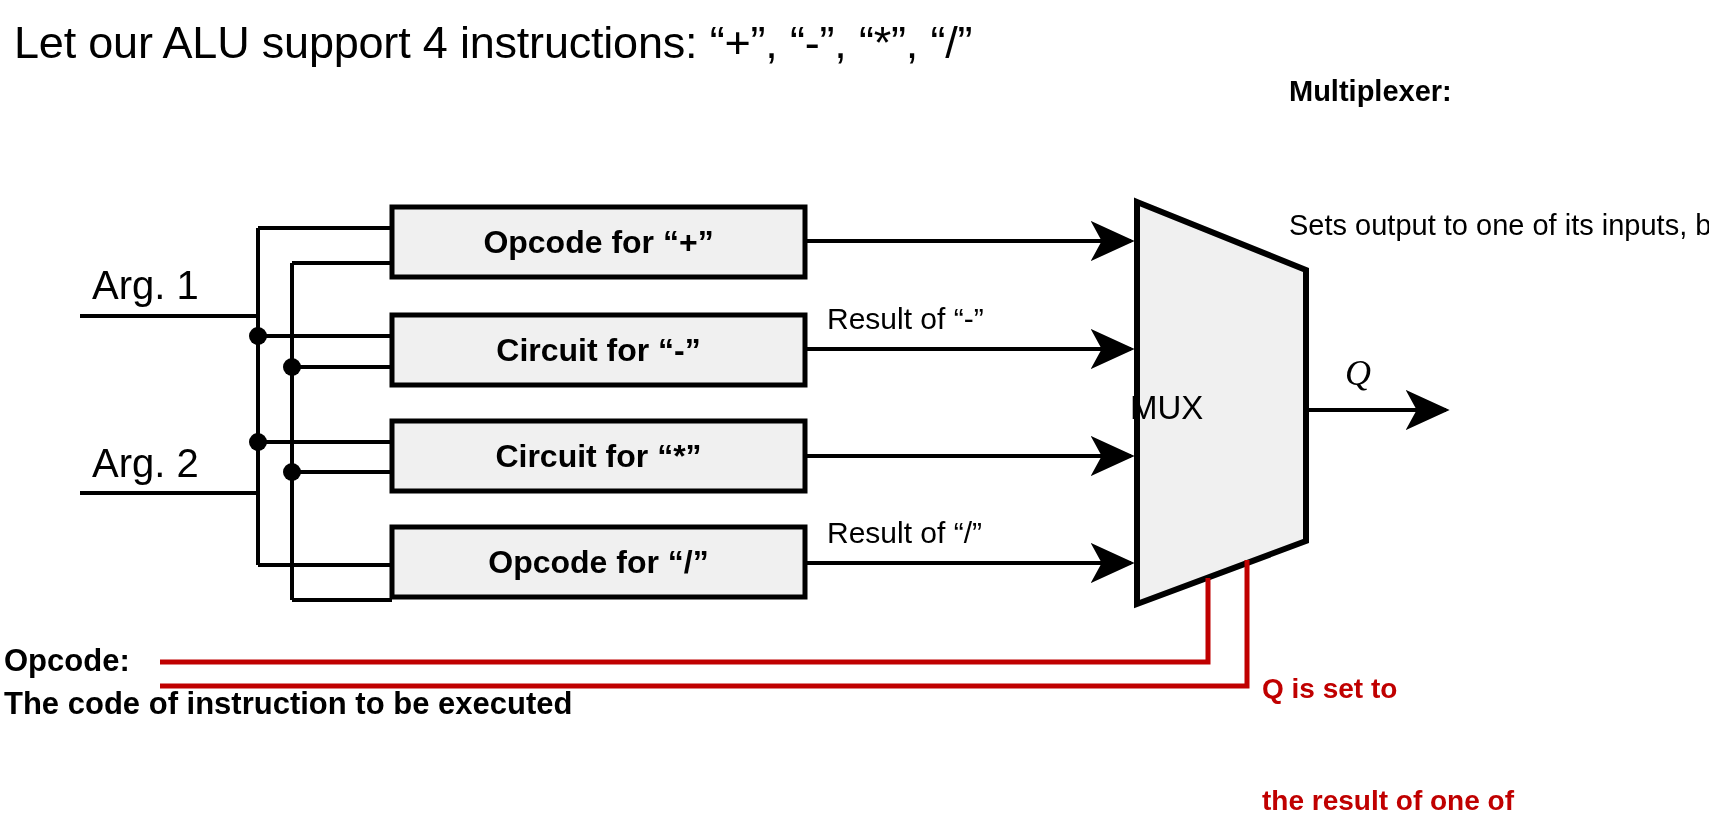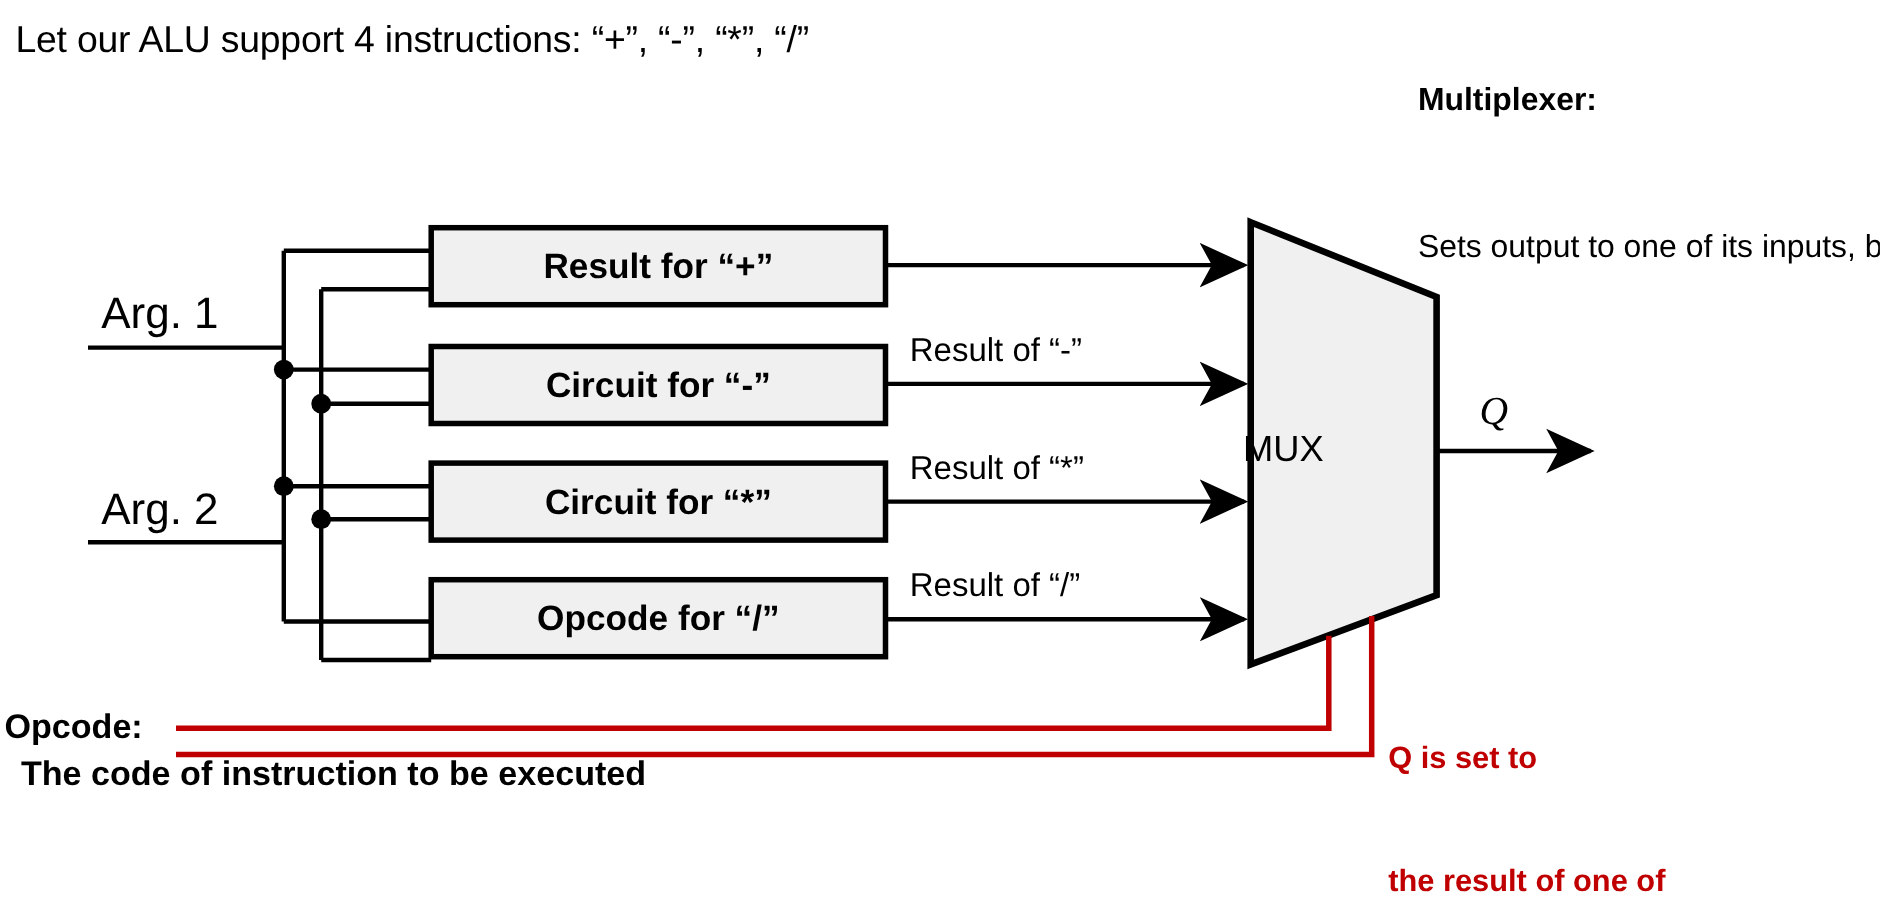--- a/index.html
+++ b/index.html
@@ -30,21 +30,21 @@
   }
   .txt {
     position: absolute;
     white-space: pre;
     line-height: 1.18;
   }
   
   #title {
     left: 14px;
     top: 16px;
-    font-size: 34px;
+    font-size: 45px;
     font-family: "Liberation Sans Narrow", "Liberation Sans", sans-serif;
     letter-spacing: -0.2px;
     color: #000;
   }
   
   #mux-callout {
     left: 1289px;
     top: 6px;
     width: 400px;
     font-size: 29px;
@@ -96,21 +96,21 @@
   }
   
   #opcode-label {
     left: 4px;
     top: 643px;
     font-size: 31px;
     font-weight: bold;
     font-family: "Liberation Sans Narrow", "Liberation Sans", sans-serif;
   }
   #opcode-desc {
-    left: 19px;
+    left: 4px;
     top: 686px;
     font-size: 31px;
     font-weight: bold;
     font-family: "Liberation Sans Narrow", "Liberation Sans", sans-serif;
   }
   
   #red-note {
     left: 1262px;
     top: 596px;
     width: 300px;
@@ -198,27 +198,26 @@
   <div class="txt" id="title">Let our ALU support 4 instructions: “+”, “-”, “*”, “/”</div>
 
   <div class="txt" id="mux-callout">
     <span class="head">Multiplexer:</span>
     <span class="body">Sets output to one of its inputs, based on selector signals</span>
   </div>
 
   <div class="txt arg-label" id="arg1-label">Arg. 1</div>
   <div class="txt arg-label" id="arg2-label">Arg. 2</div>
 
-  <div class="box-label" style="top:207px;">Result for “+”</div>
+  <div class="box-label" style="top:207px;">Opcode for “+”</div>
   <div class="box-label" style="top:421px;">Circuit for “*”</div>
   <div class="box-label" style="top:315px;">Circuit for “-”</div>
   <div class="box-label" style="top:527px;">Opcode for “/”</div>
 
   <div class="txt result-label" style="left:827px; top:301px;">Result of “-”</div>
-  <div class="txt result-label" style="left:827px; top:408px;">Result of “*”</div>
   <div class="txt result-label" style="left:827px; top:515px;">Result of “/”</div>
 
   <div class="txt" id="mux-text">MUX</div>
 
   <div class="txt" id="q-label">Q</div>
 
   <div class="txt" id="opcode-label">Opcode:</div>
   <div class="txt" id="opcode-desc">The code of instruction to be executed</div>
 
   <div class="txt" id="red-note" style="color: rgb(192, 0, 0);">

